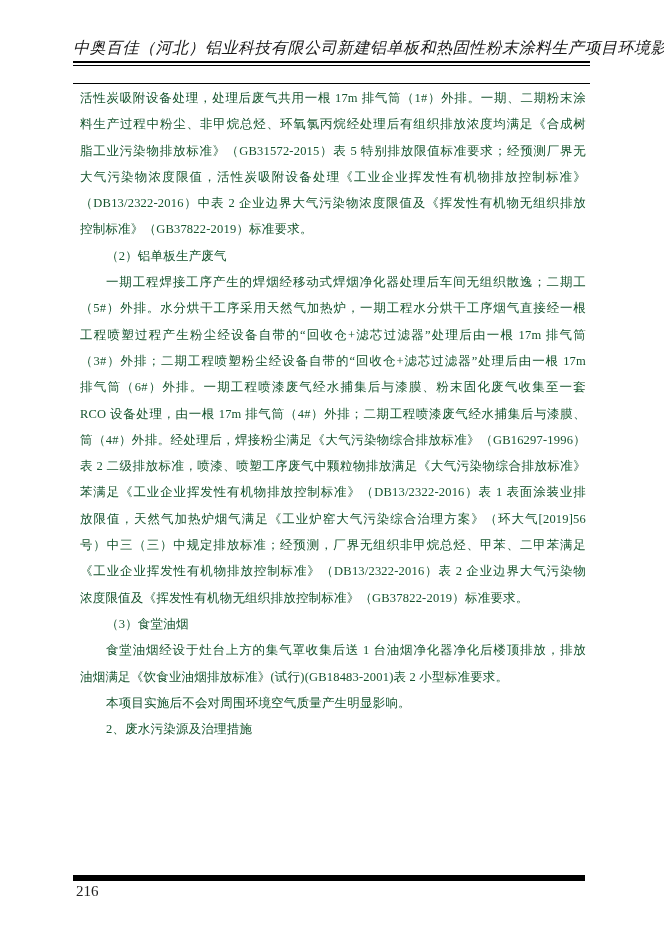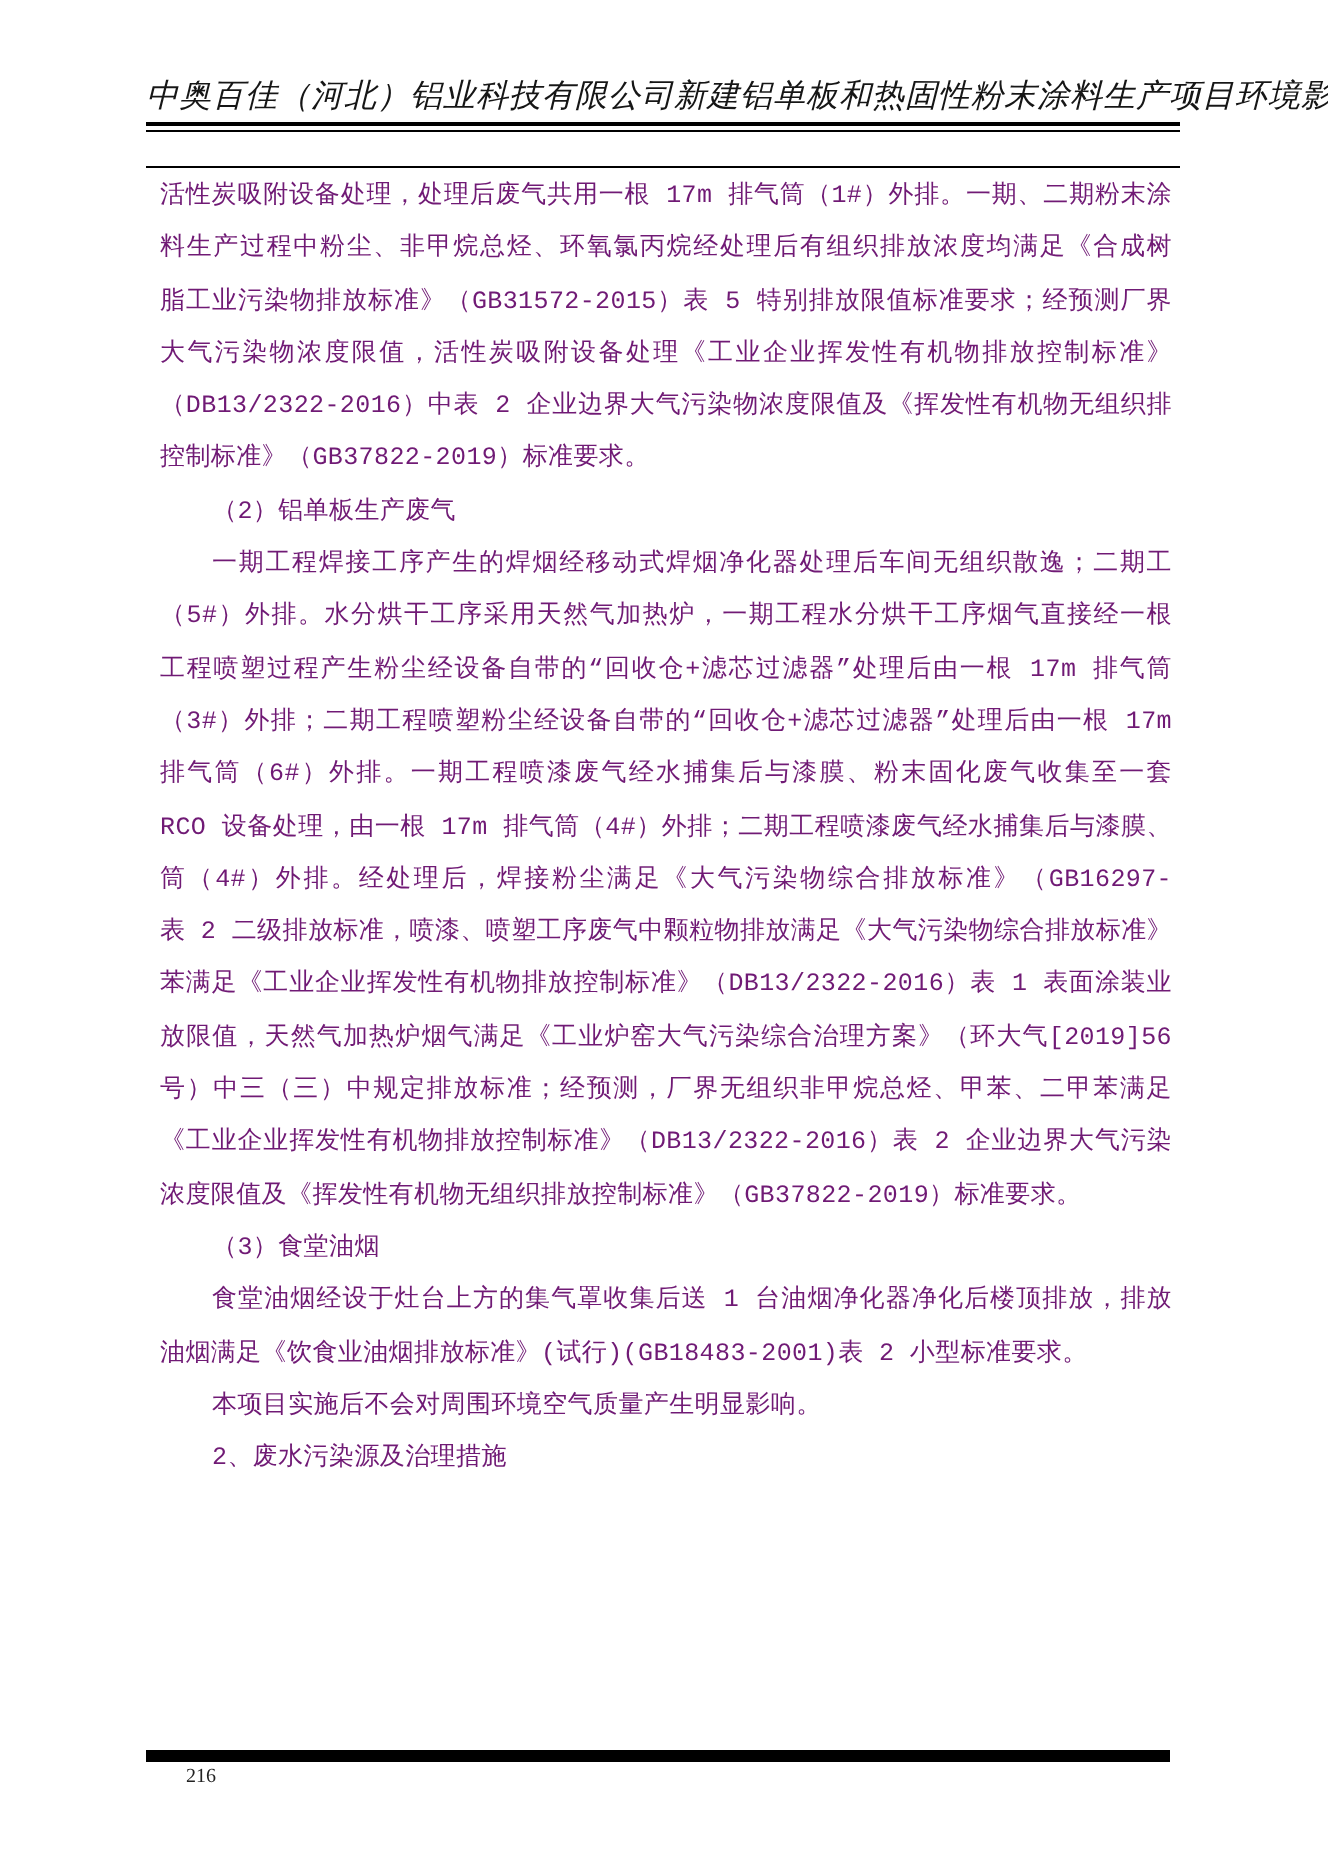--- a/index.html
+++ b/index.html
@@ -54,22 +54,21 @@
     width: 506px;
   }
   .line {
     height: 26.3px;
     line-height: 26.3px;
     font-size: 12.5px;
     letter-spacing: 0.2px;
     overflow: hidden;
     text-align: justify;
     text-align-last: justify;
-    color: #701a75;
-    font-family: Liberation Mono, monospace;
+    color: #14532d;
   }
   .line.left {
     text-align: center;
     text-align-last: left;
   }
   .line.indent {
     text-indent: 26px;
   }
   
   .footer-rule {
@@ -77,23 +76,22 @@
     top: 875px;
     left: 73px;
     width: 512px;
     height: 6px;
     background: #000000;
   }
   .page-number {
     position: absolute;
     top: 883px;
     left: 76px;
-    font-size: 10px;
+    font-size: 15px;
     color: #222222;
-    margin-left: 17px;
   }
 </style>
 </head>
 <body>
 
 <div class="page">
 
   <div class="header-title">中奥百佳（河北）铝业科技有限公司新建铝单板和热固性粉末涂料生产项目环境影响报告书</div>
 
   <div class="header-rule-double"></div>

